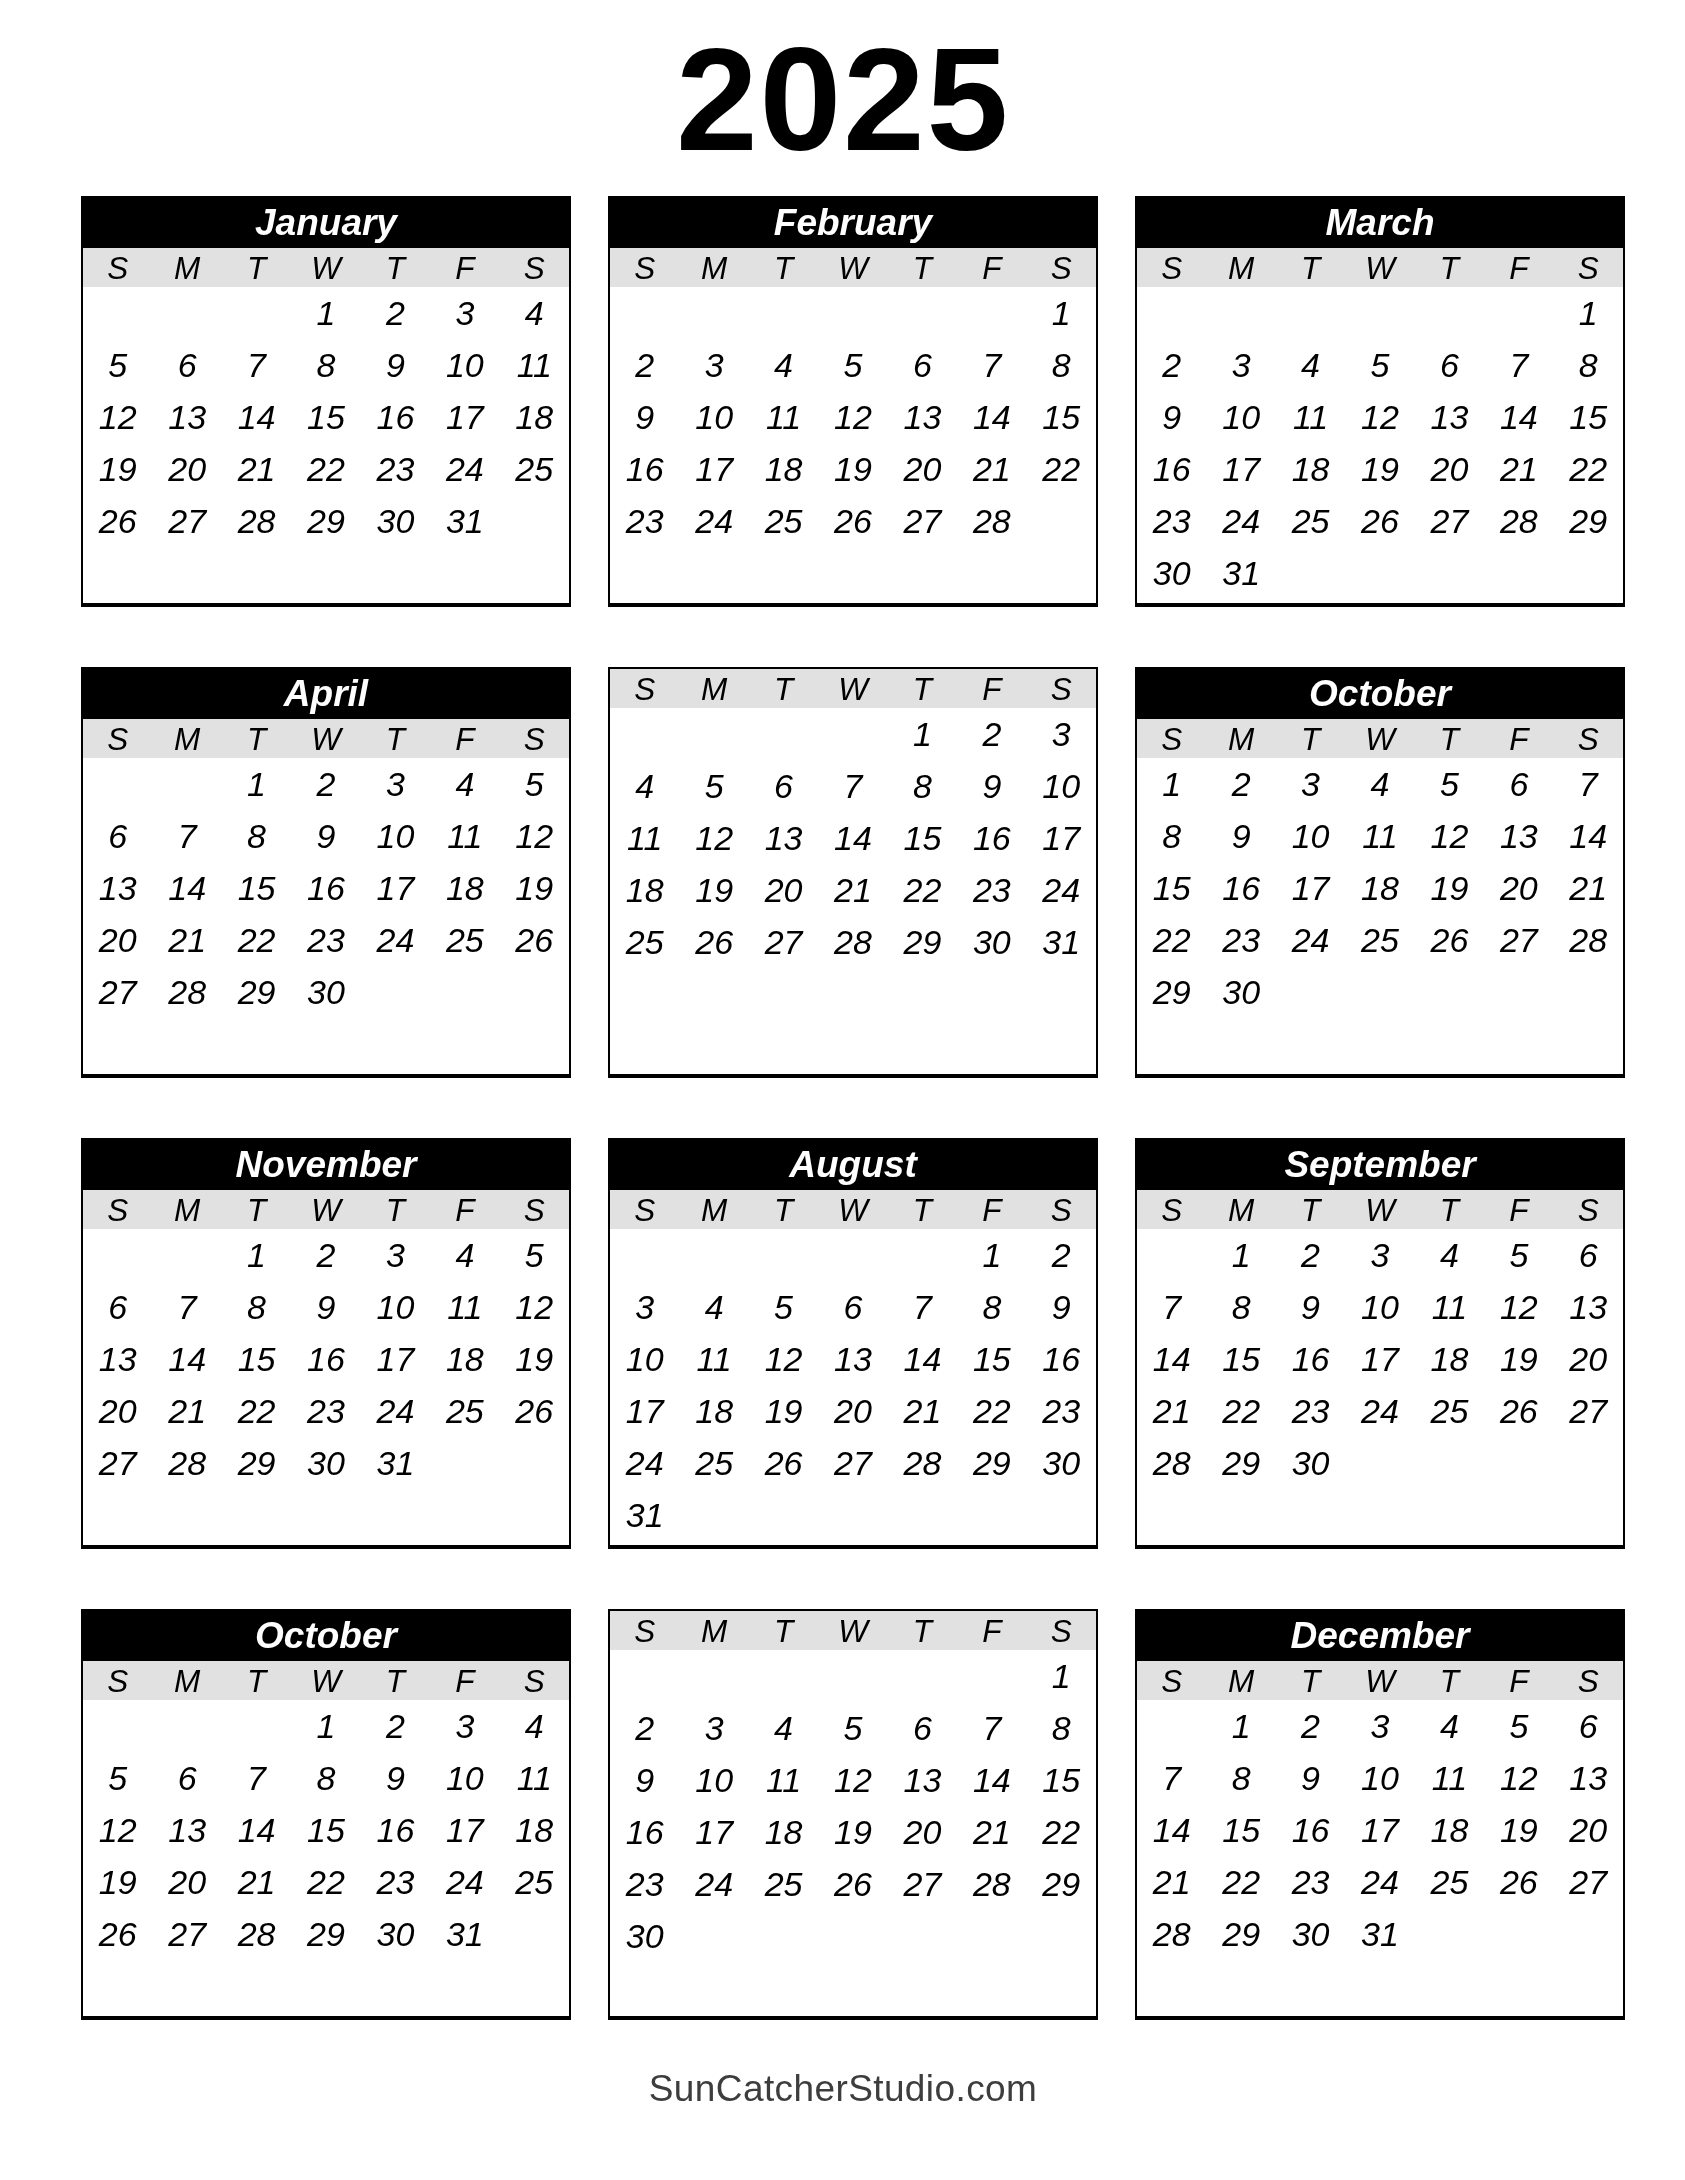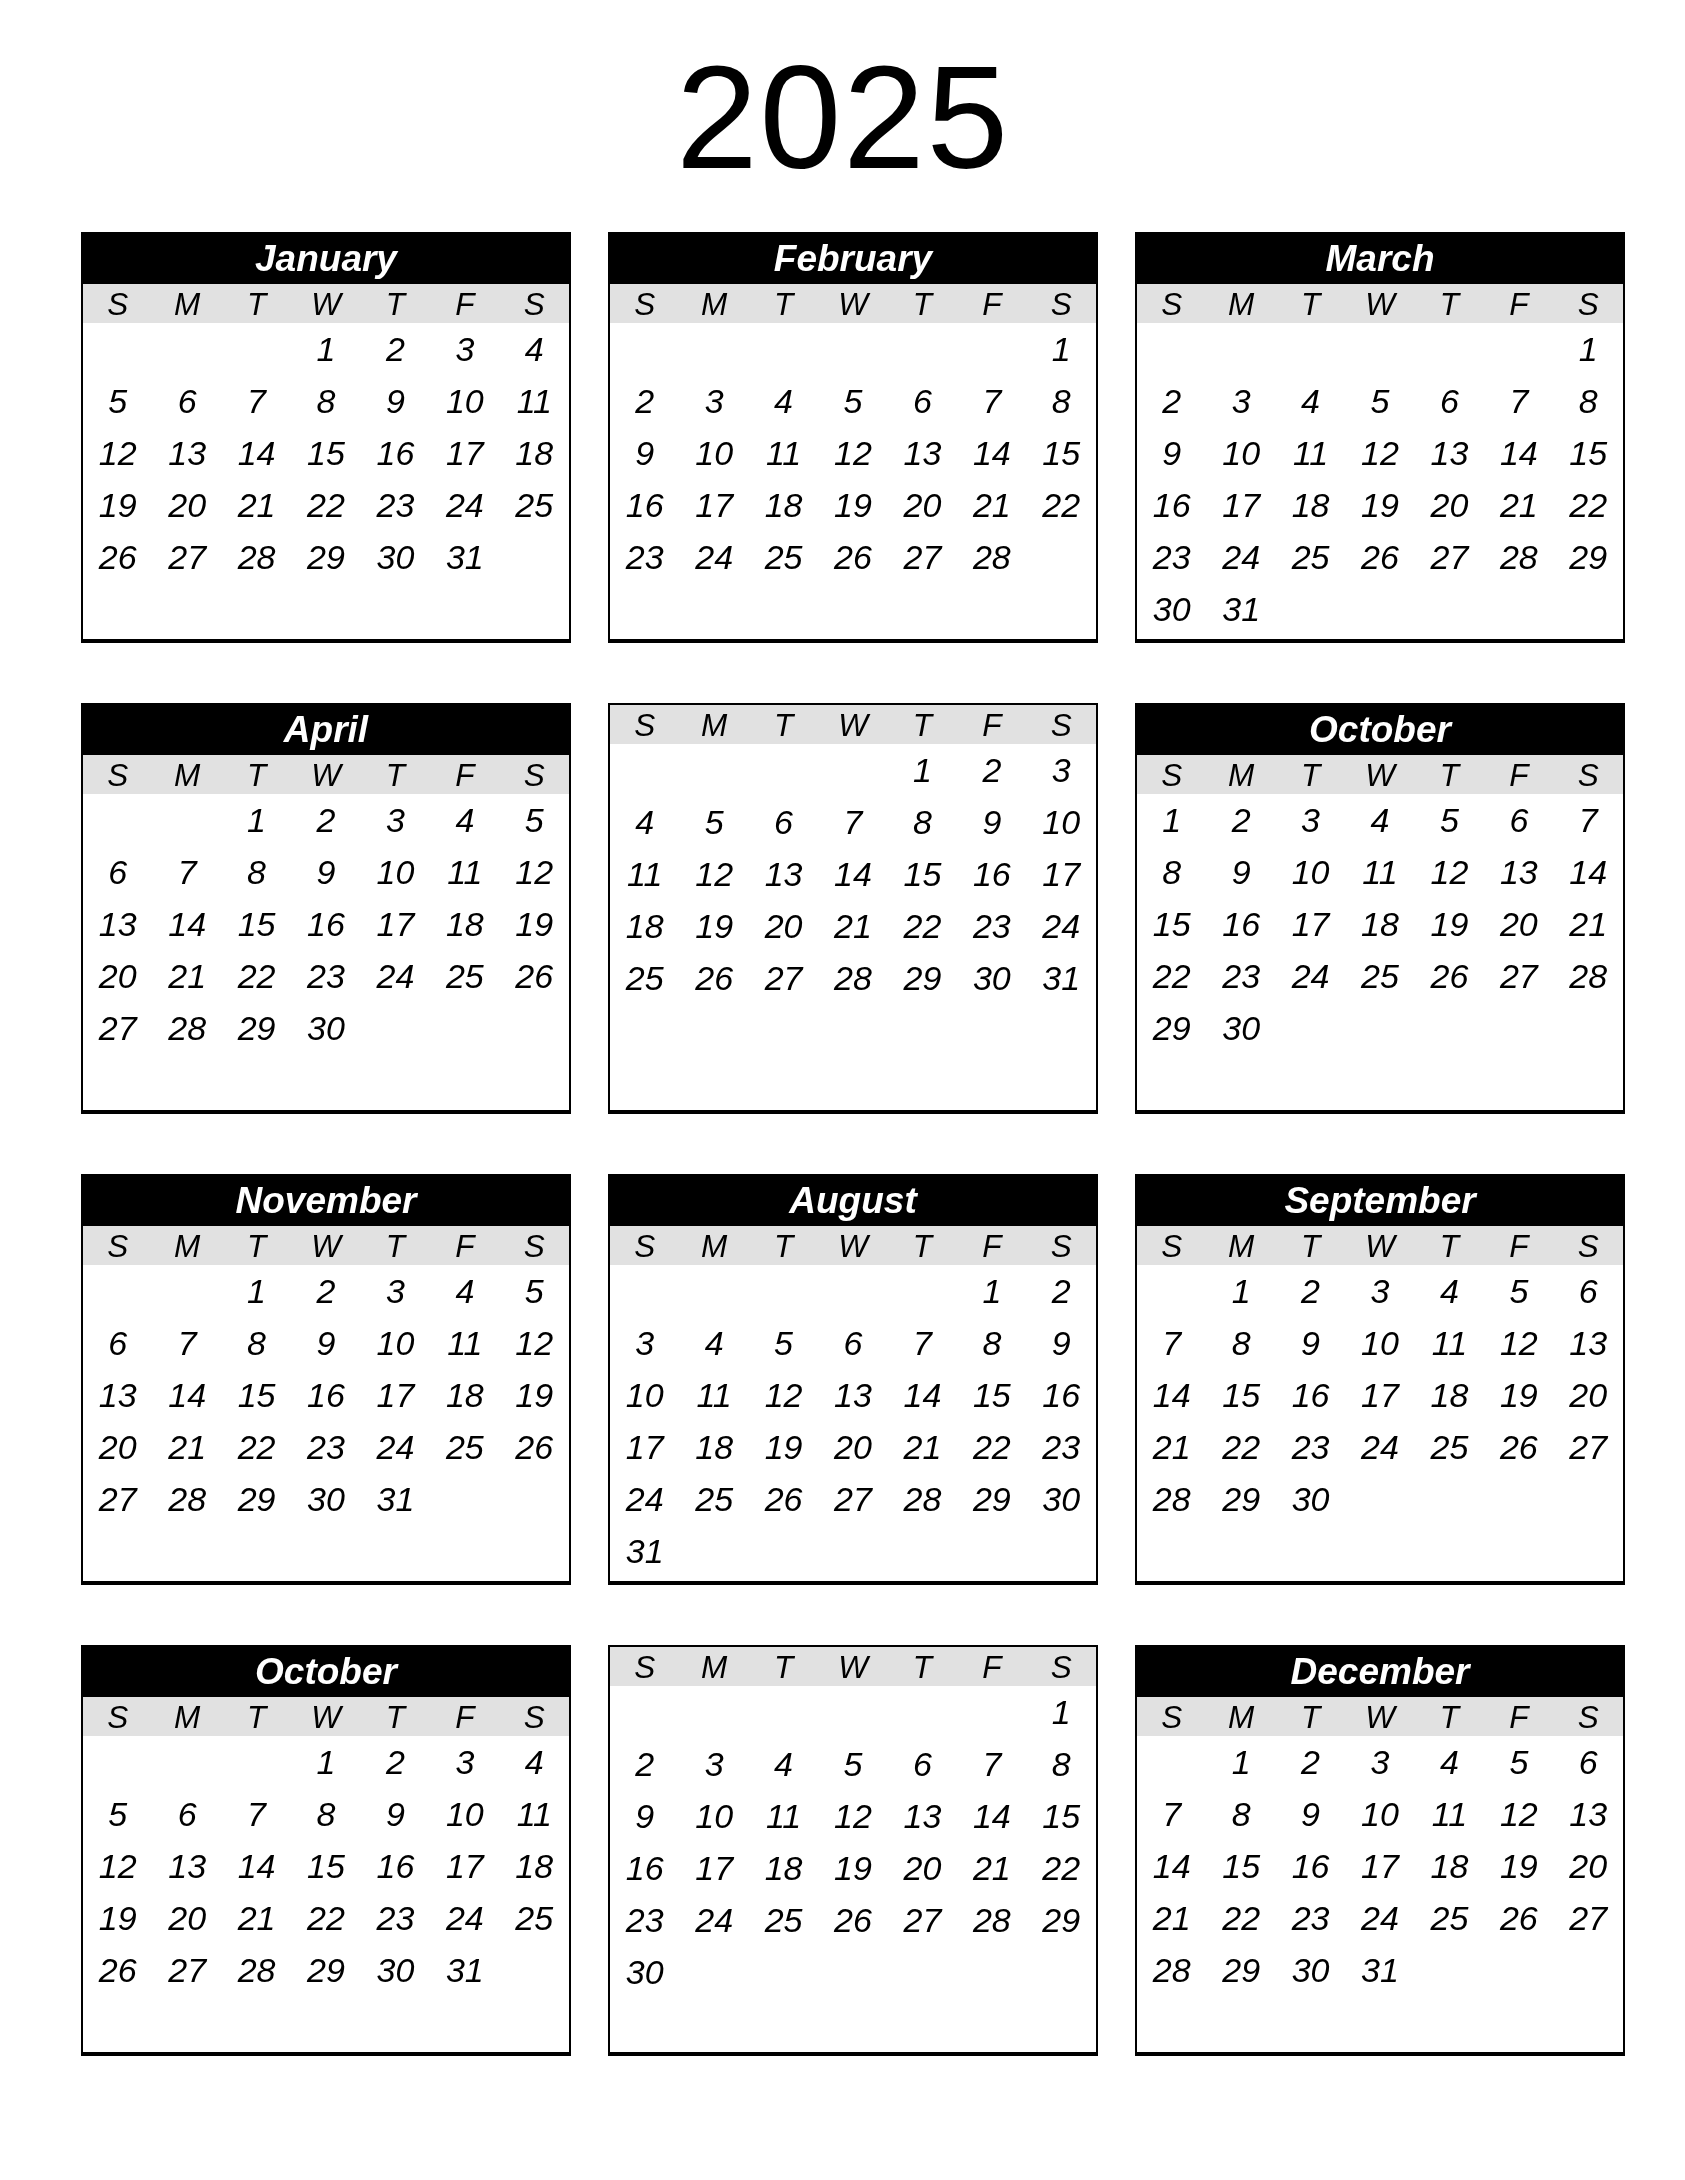--- a/index.html
+++ b/index.html
@@ -7,25 +7,25 @@
   body {
     width: 1686px;
     height: 2181px;
     font-family: "Liberation Sans", sans-serif;
     color: #000000;
     overflow: hidden;
   }
   .page { width: 1686px; height: 2181px; position: relative; }
 
   .year-title {
-    padding-top: 44px;
-    height: 232px;
+    padding-top: 26px;
+    height: 196px;
     text-align: center;
     font-size: 147px;
-    font-weight: normal;
+    font-weight: bold;
     line-height: 1.0;
     letter-spacing: 1.7px;
     color: #000000;
   }
 
   .months-grid {
     margin-left: 81px;
     margin-top: 0;
     width: 1544px;
     display: grid;
@@ -705,14 +705,15 @@
           <span class="day-cell">29</span>
           <span class="day-cell">30</span>
           <span class="day-cell">31</span>
           <span class="day-cell"></span>
           <span class="day-cell"></span>
           <span class="day-cell"></span>
         </div>
       </section>
     </div>
 
+  <div class="site-credit">SunCatcherStudio.com</div>
 </div>
 
 
 </body></html>

